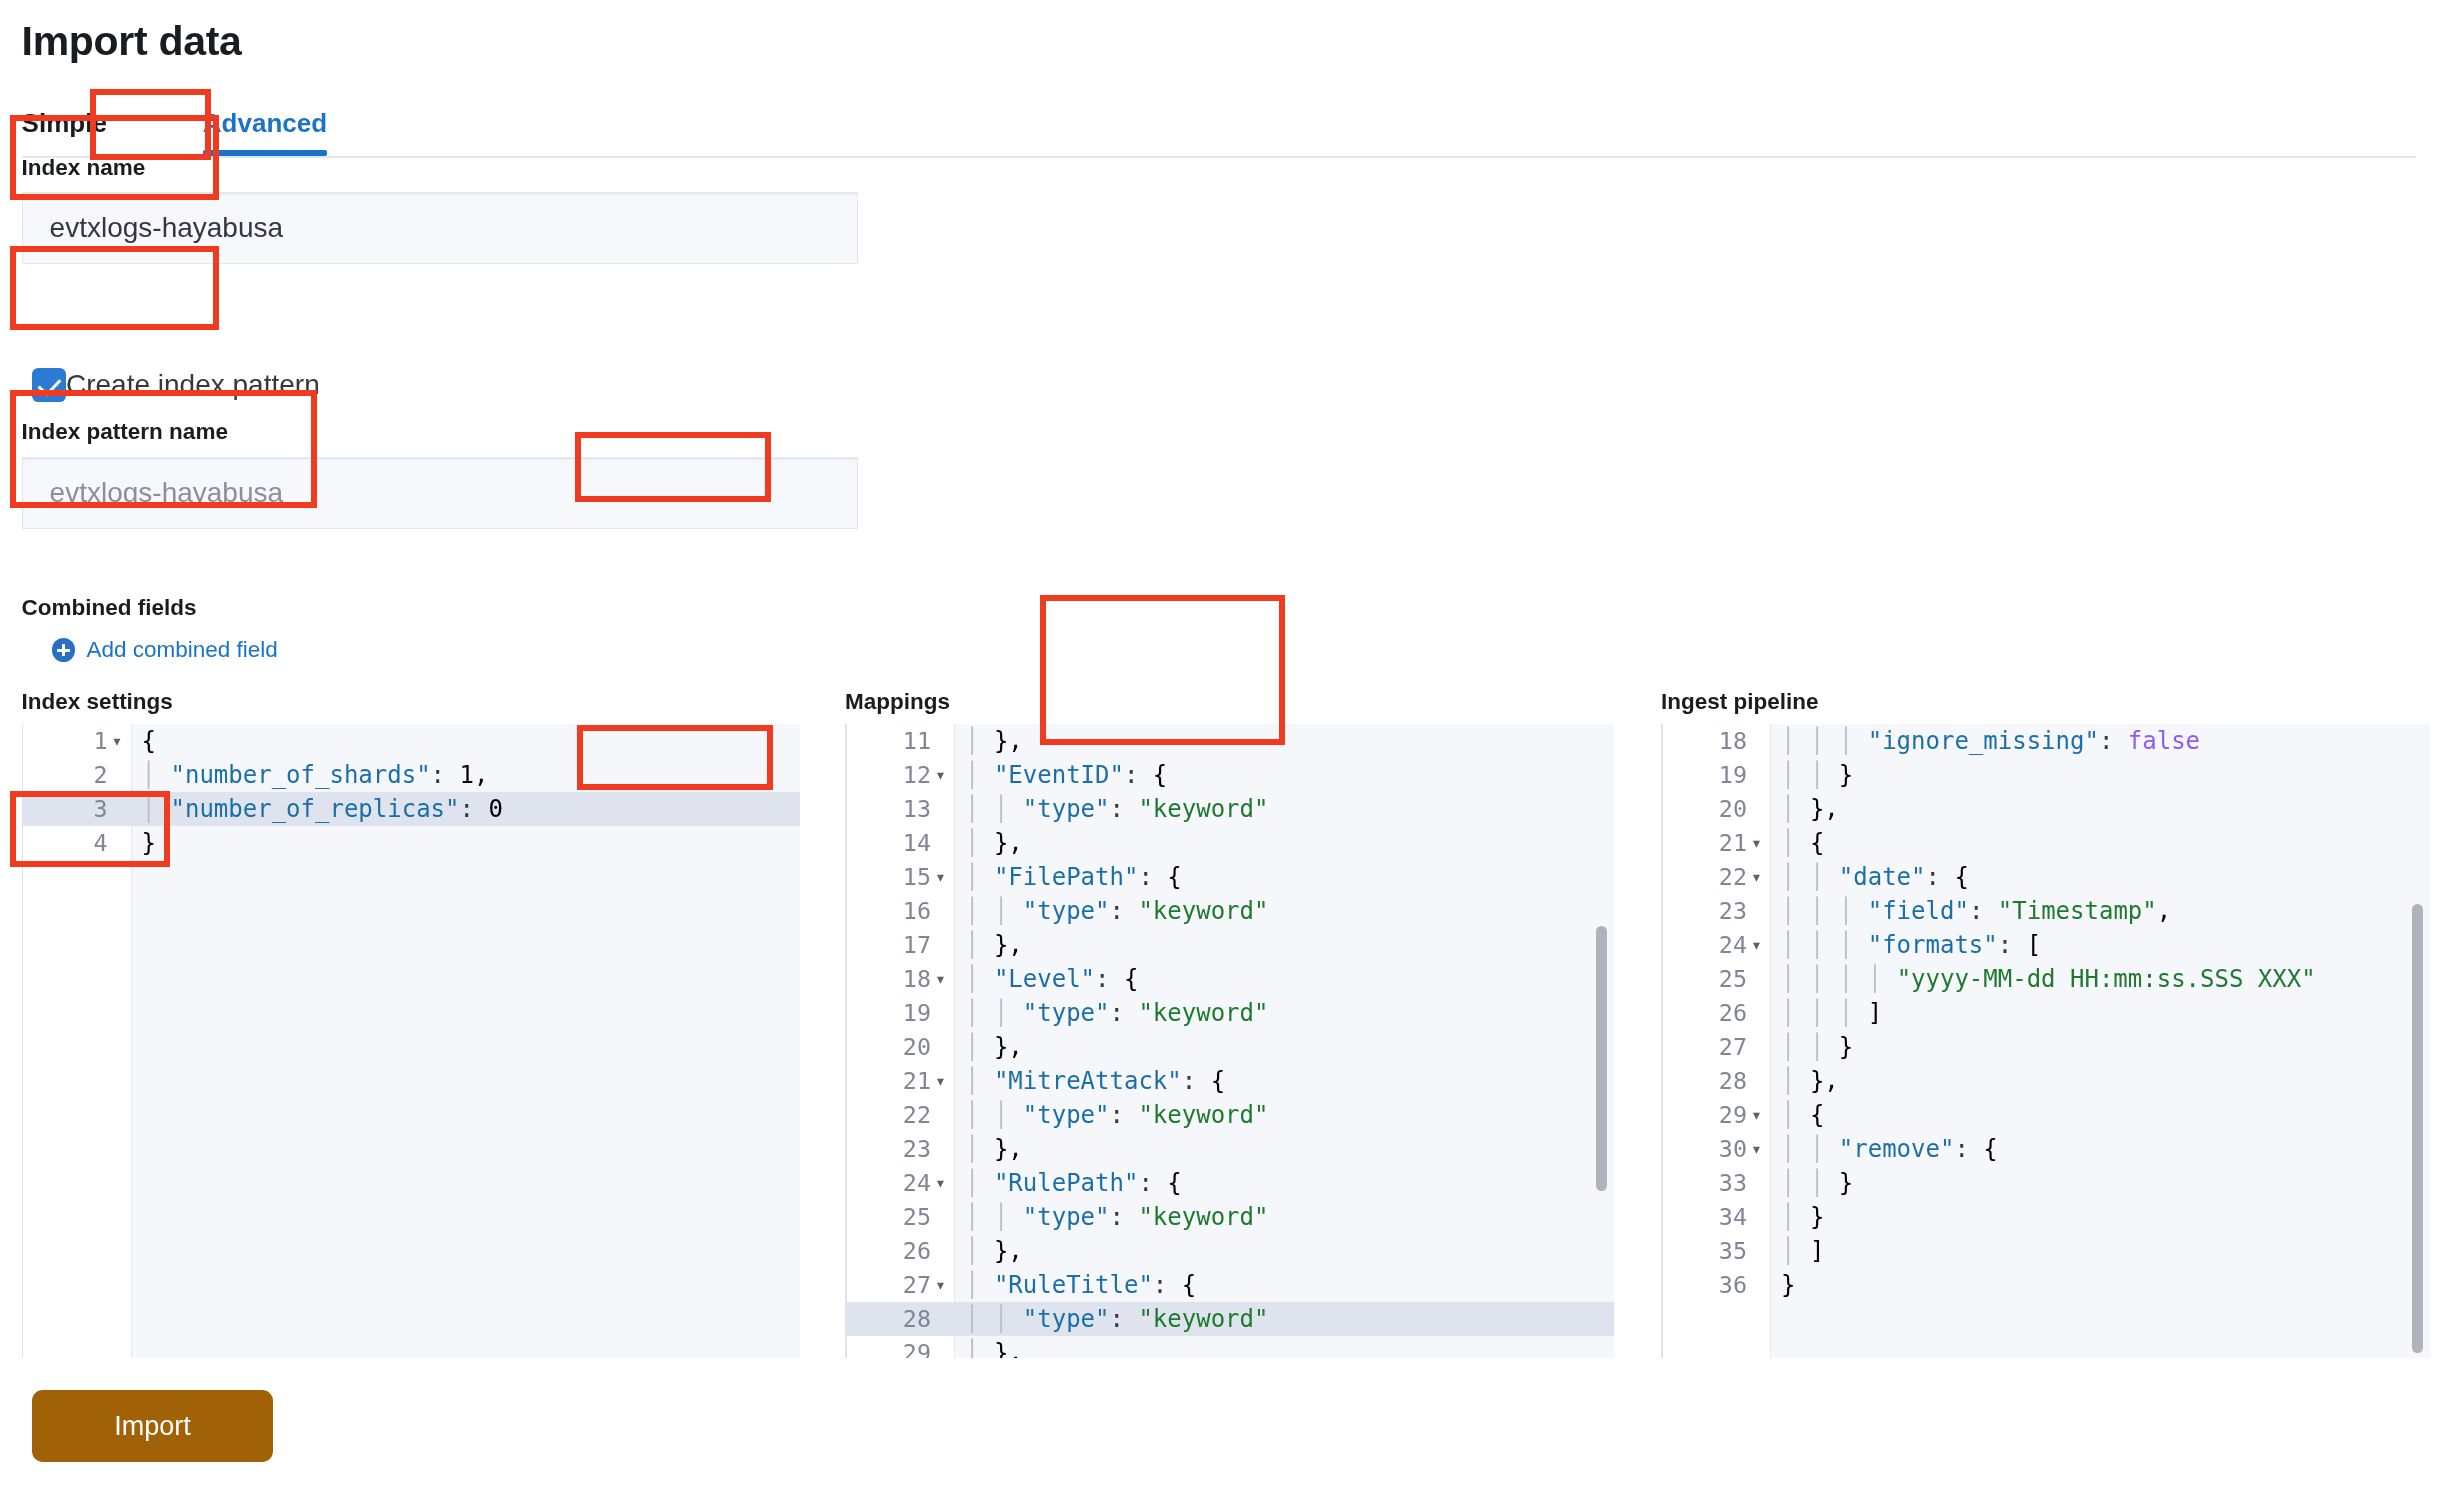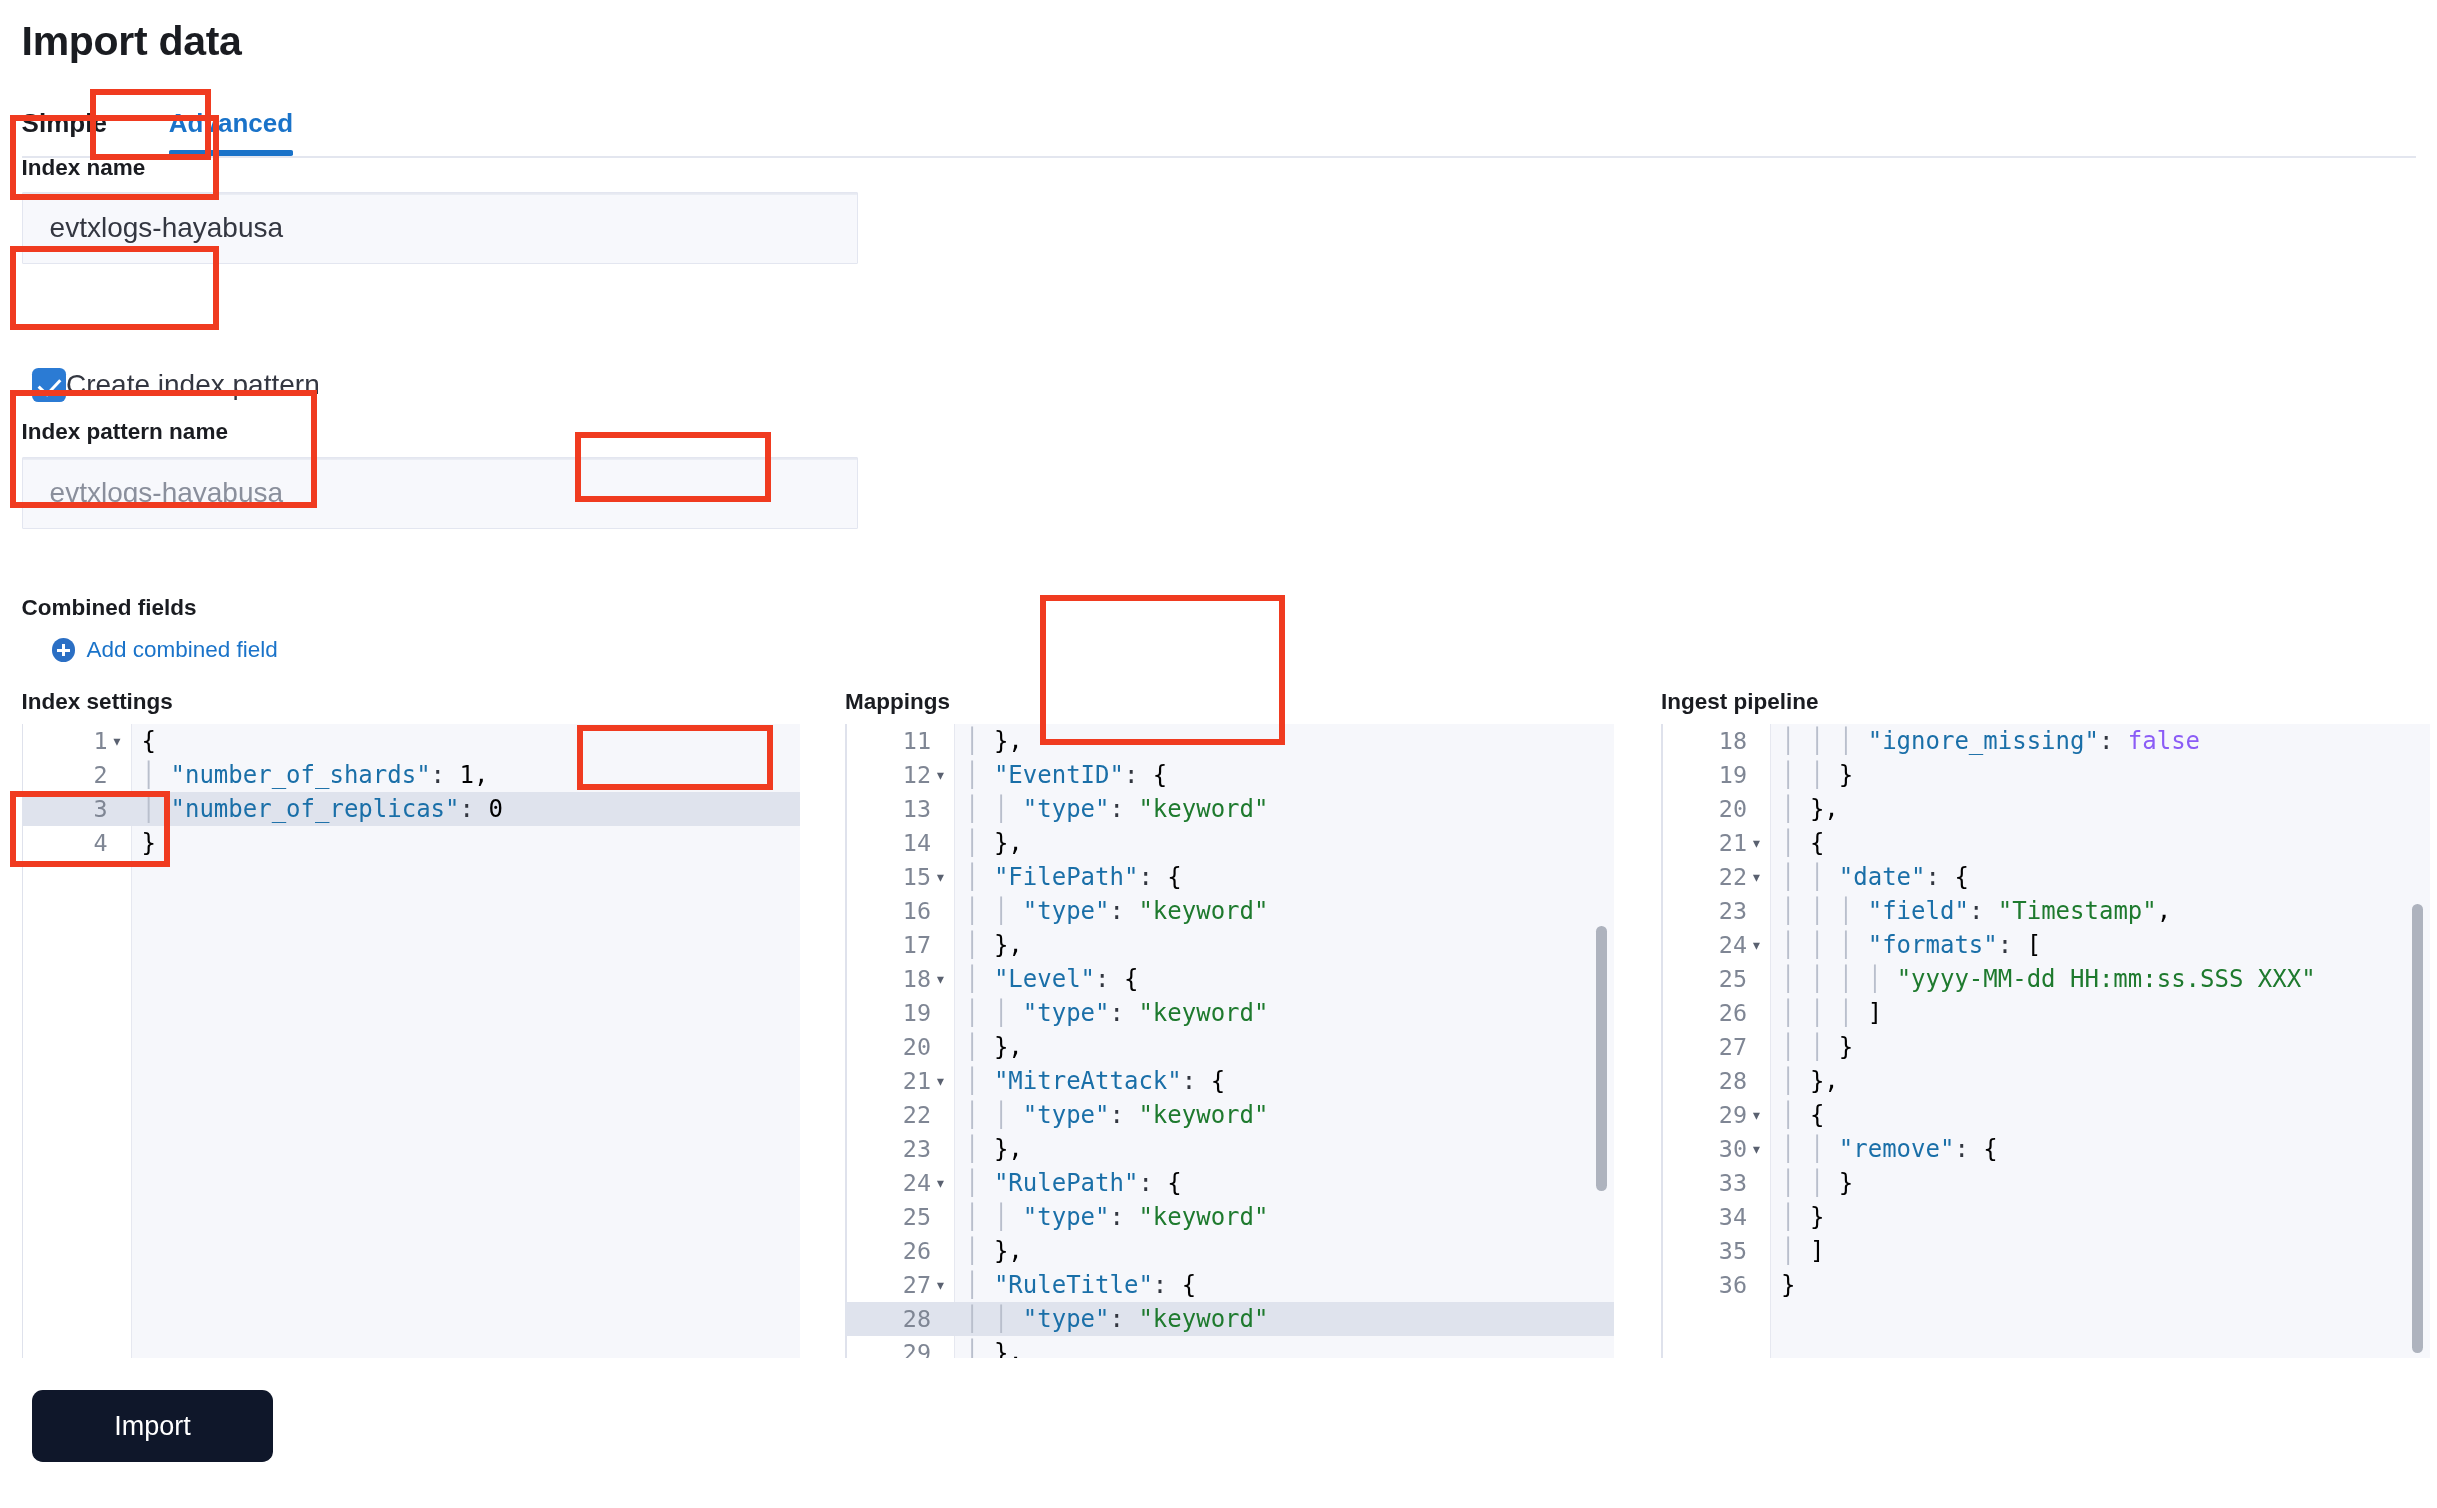--- a/index.html
+++ b/index.html
@@ -26,20 +26,21 @@
     letter-spacing: -0.3px;
   }
 
   
   #tabs {
     position: absolute;
     left: 21.6px; top: 97px;
     display: flex;
     align-items: flex-end;
     height: 59px;
+    gap: 34px;
   }
   .tab {
     font-size: 26px;
     font-weight: bold;
     color: #1a1c21;
     padding: 0 31px 20px 0;
     position: relative;
     cursor: pointer;
     line-height: 1;
   }
@@ -220,21 +221,21 @@
     width: 10.8px;
     border-radius: 5.4px;
     background: #aeb3be;
   }
 
   
   #import-button {
     position: absolute;
     left: 32px; top: 1390px;
     width: 241px; height: 72px;
-    background: #0f172a;
+    background: #a16207;
     color: #ffffff;
     border: none;
     border-radius: 10.8px;
     font-size: 27px;
     font-family: "Liberation Sans", sans-serif;
     font-weight: normal;
     cursor: pointer;
   }
 
   

